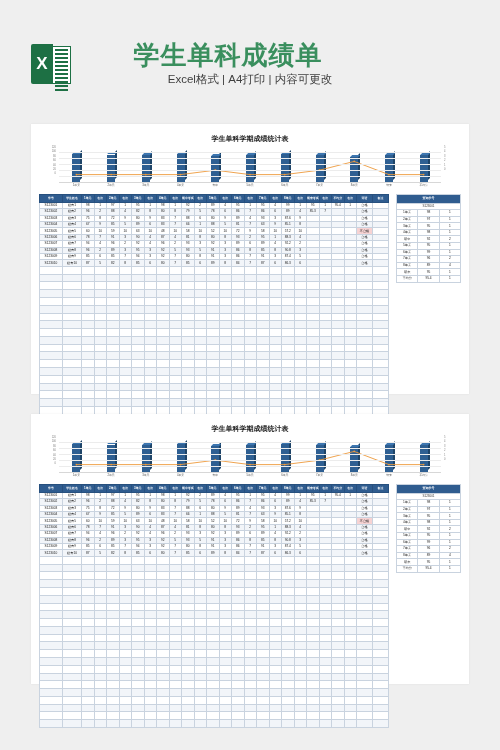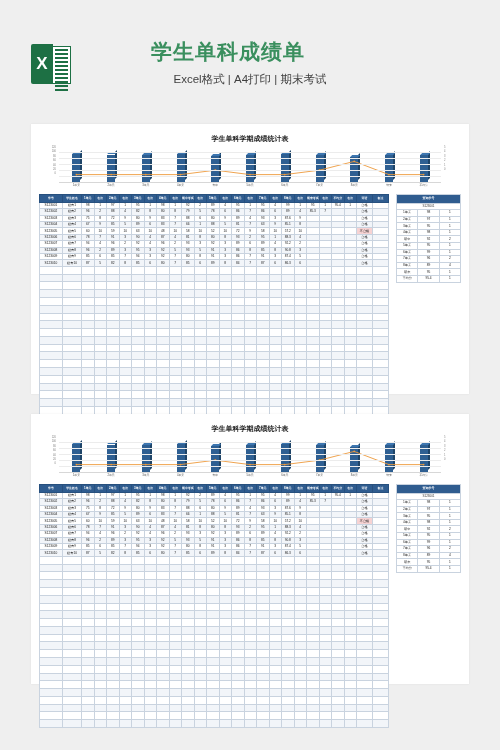--- a/index.html
+++ b/index.html
@@ -13,21 +13,21 @@
 
   
   .header{position:absolute;left:0;top:32px;width:500px;height:78px;}
   .logo{position:absolute;left:31px;top:12px;width:38px;height:40px;}
   .logo-left{position:absolute;left:0;top:0;width:22px;height:40px;background:#1d7044;border-radius:2px 0 0 2px;}
   .logo-x{position:absolute;left:0;top:0;width:22px;height:40px;color:#fff;font-size:17px;font-weight:bold;
           display:flex;align-items:center;justify-content:center;font-family:"Liberation Sans",sans-serif;}
   .logo-right{position:absolute;left:21px;top:2px;width:17px;height:36px;background:#fff;border:1px solid #1d7044;}
   .logo-right i{display:block;height:2px;background:#1d7044;margin:2px 2px 0 2px;}
   .title{position:absolute;left:0;top:6px;width:456px;text-align:center;color:#3a8f5e;
-         font-size:21px;font-weight:bold;letter-spacing:1px;}
+         font-size:26px;font-weight:bold;letter-spacing:1px;}
   .subtitle{position:absolute;left:0;top:40px;width:500px;text-align:center;color:#3f3f3f;font-size:11.5px;}
 
   
   .card{position:absolute;left:31px;width:438px;background:#fff;box-shadow:0 0 2px rgba(0,0,0,.07);}
   #card1{top:124px;height:270px;}
   #card2{top:414px;height:270px;}
 
   .sheet-title{position:absolute;left:0;top:10px;width:438px;text-align:center;
                font-size:7px;font-weight:bold;color:#1a1a1a;}
 
@@ -95,21 +95,21 @@
           <i></i>
           <i></i>
           <i></i>
           <i></i>
           <i></i>
           <i></i>
           <i></i>
         </div>
     </div>
     <div class="title">学生单科成绩单</div>
-    <div class="subtitle">Excel格式 | A4打印 | 期末考试</div>
+    <div class="subtitle">Excel格式 | A4打印 | 内容可更改</div>
   </div>
 
   <div class="card" id="card1">
     <div class="sheet-title">学生单科学期成绩统计表</div>
     <div class="chart">
       <div class="yaxis">
           <b>120</b>
           <b>100</b>
           <b>80</b>
           <b>60</b>

